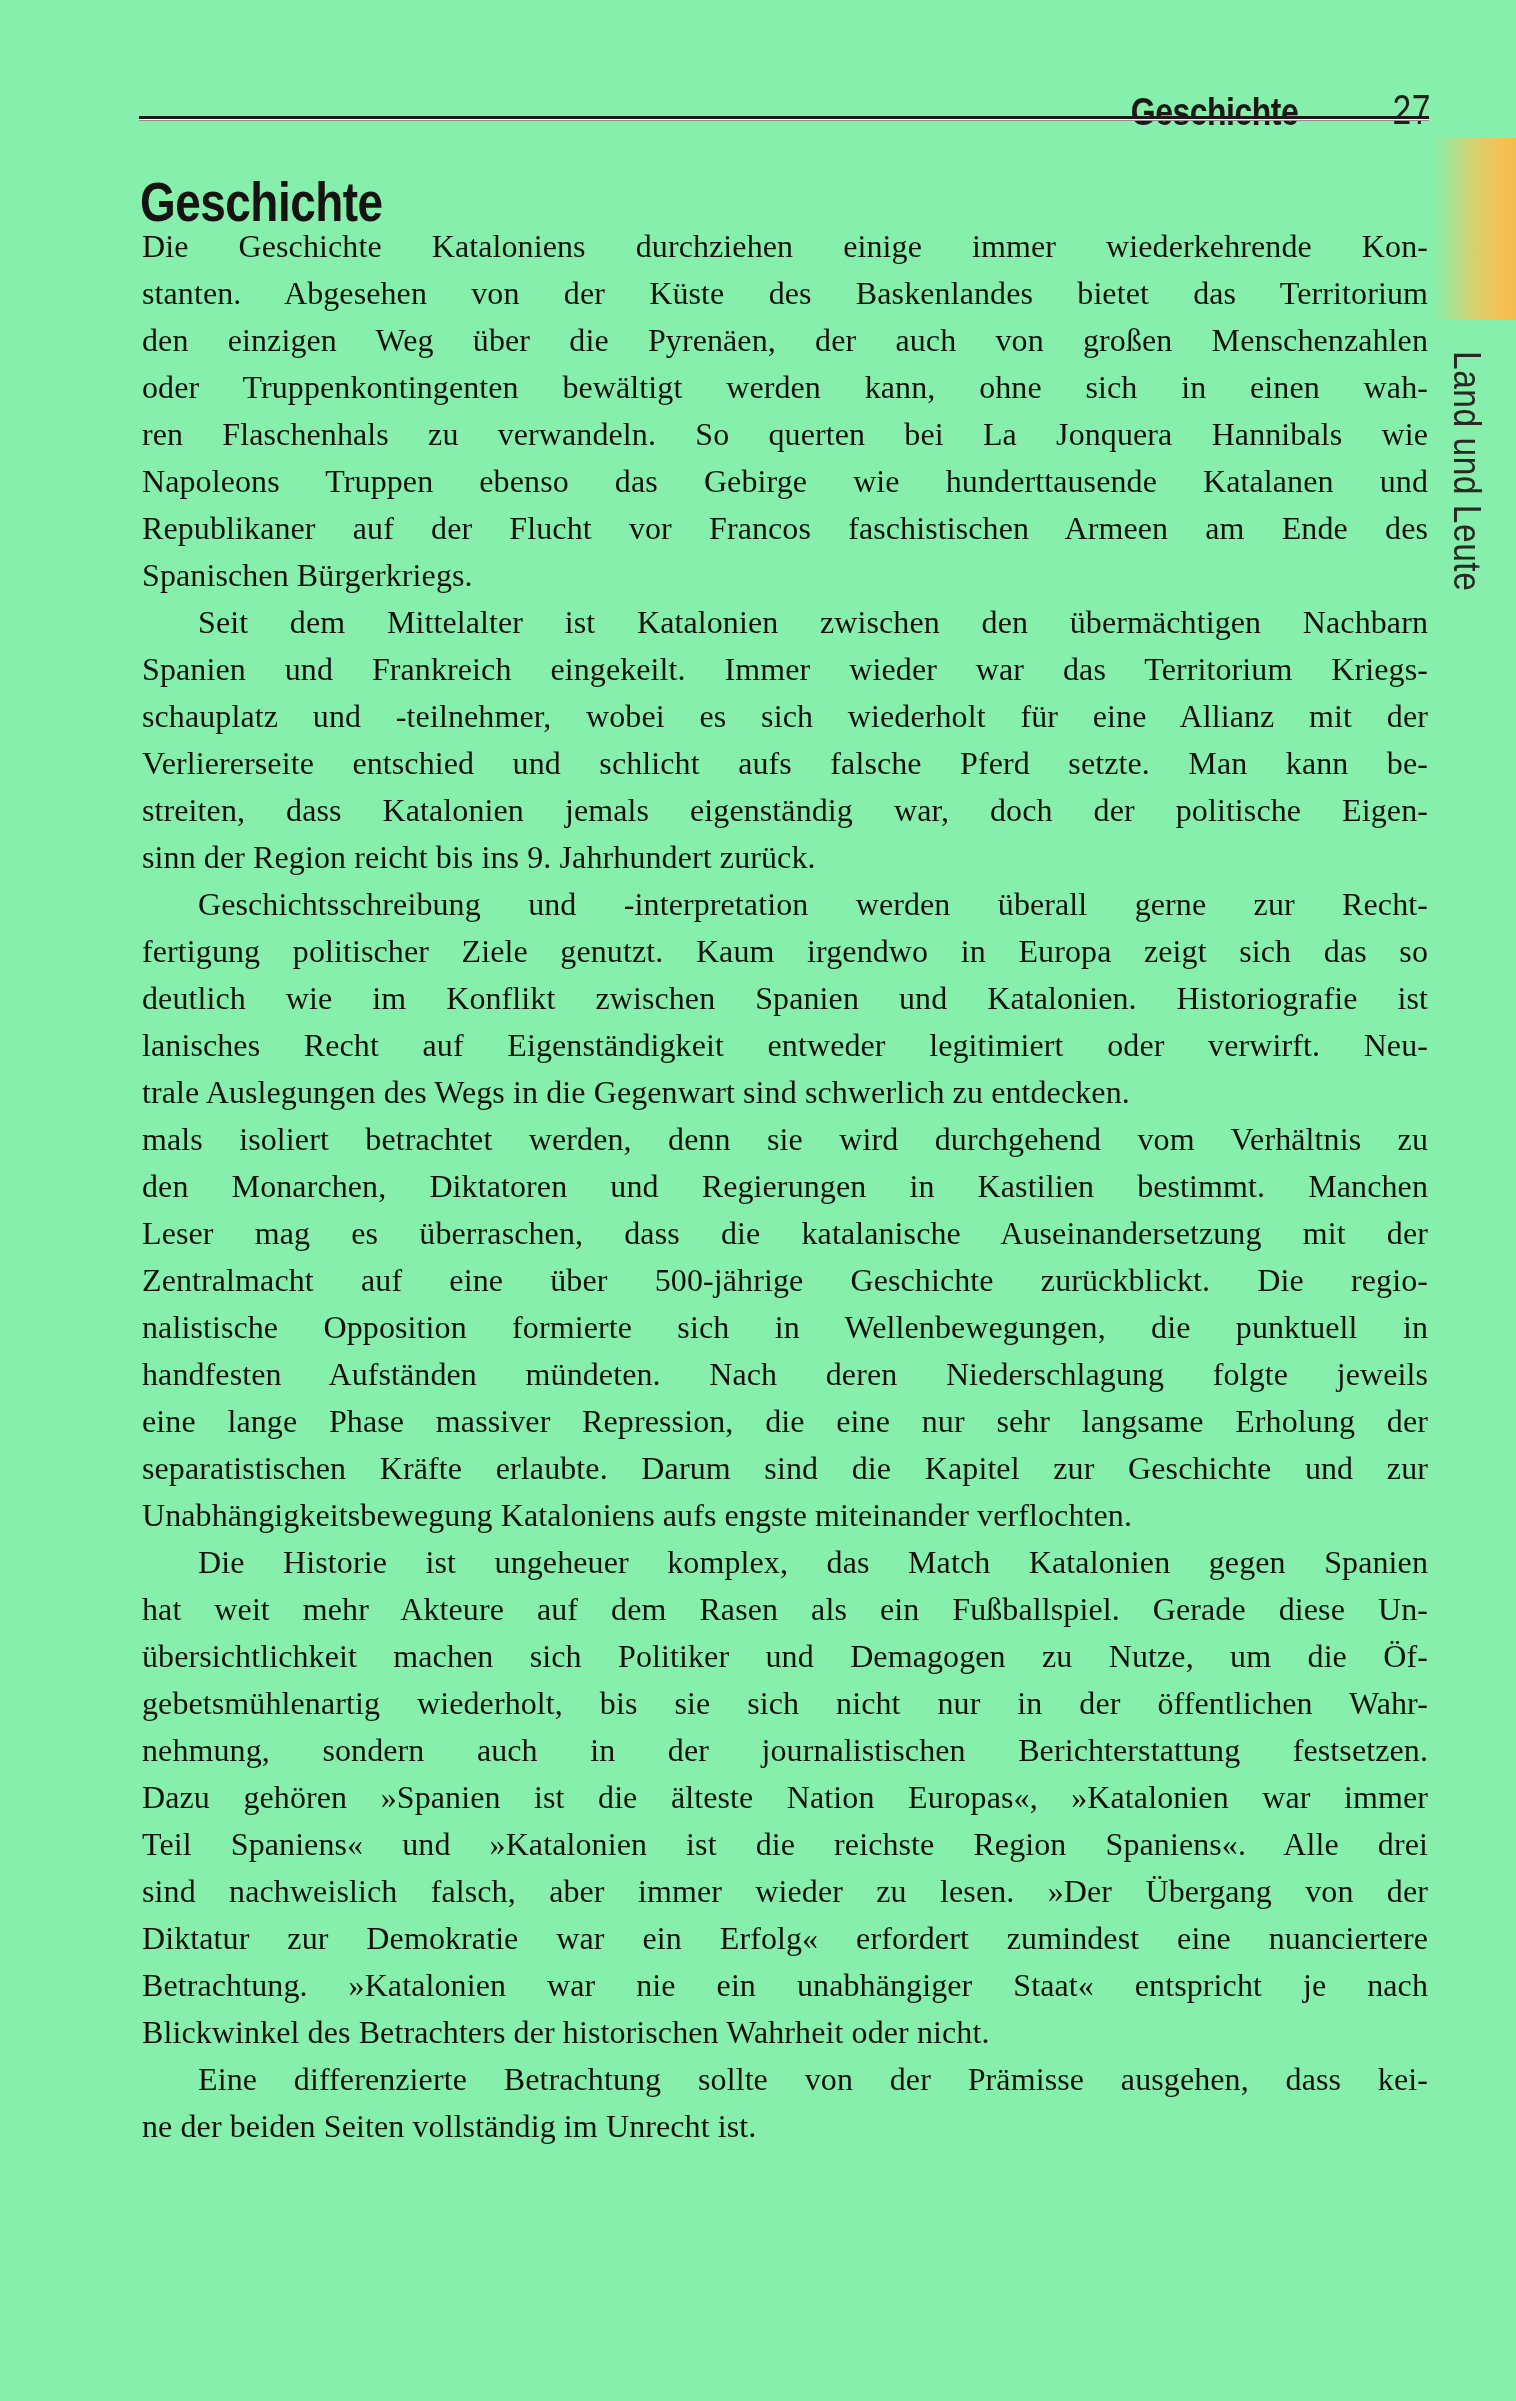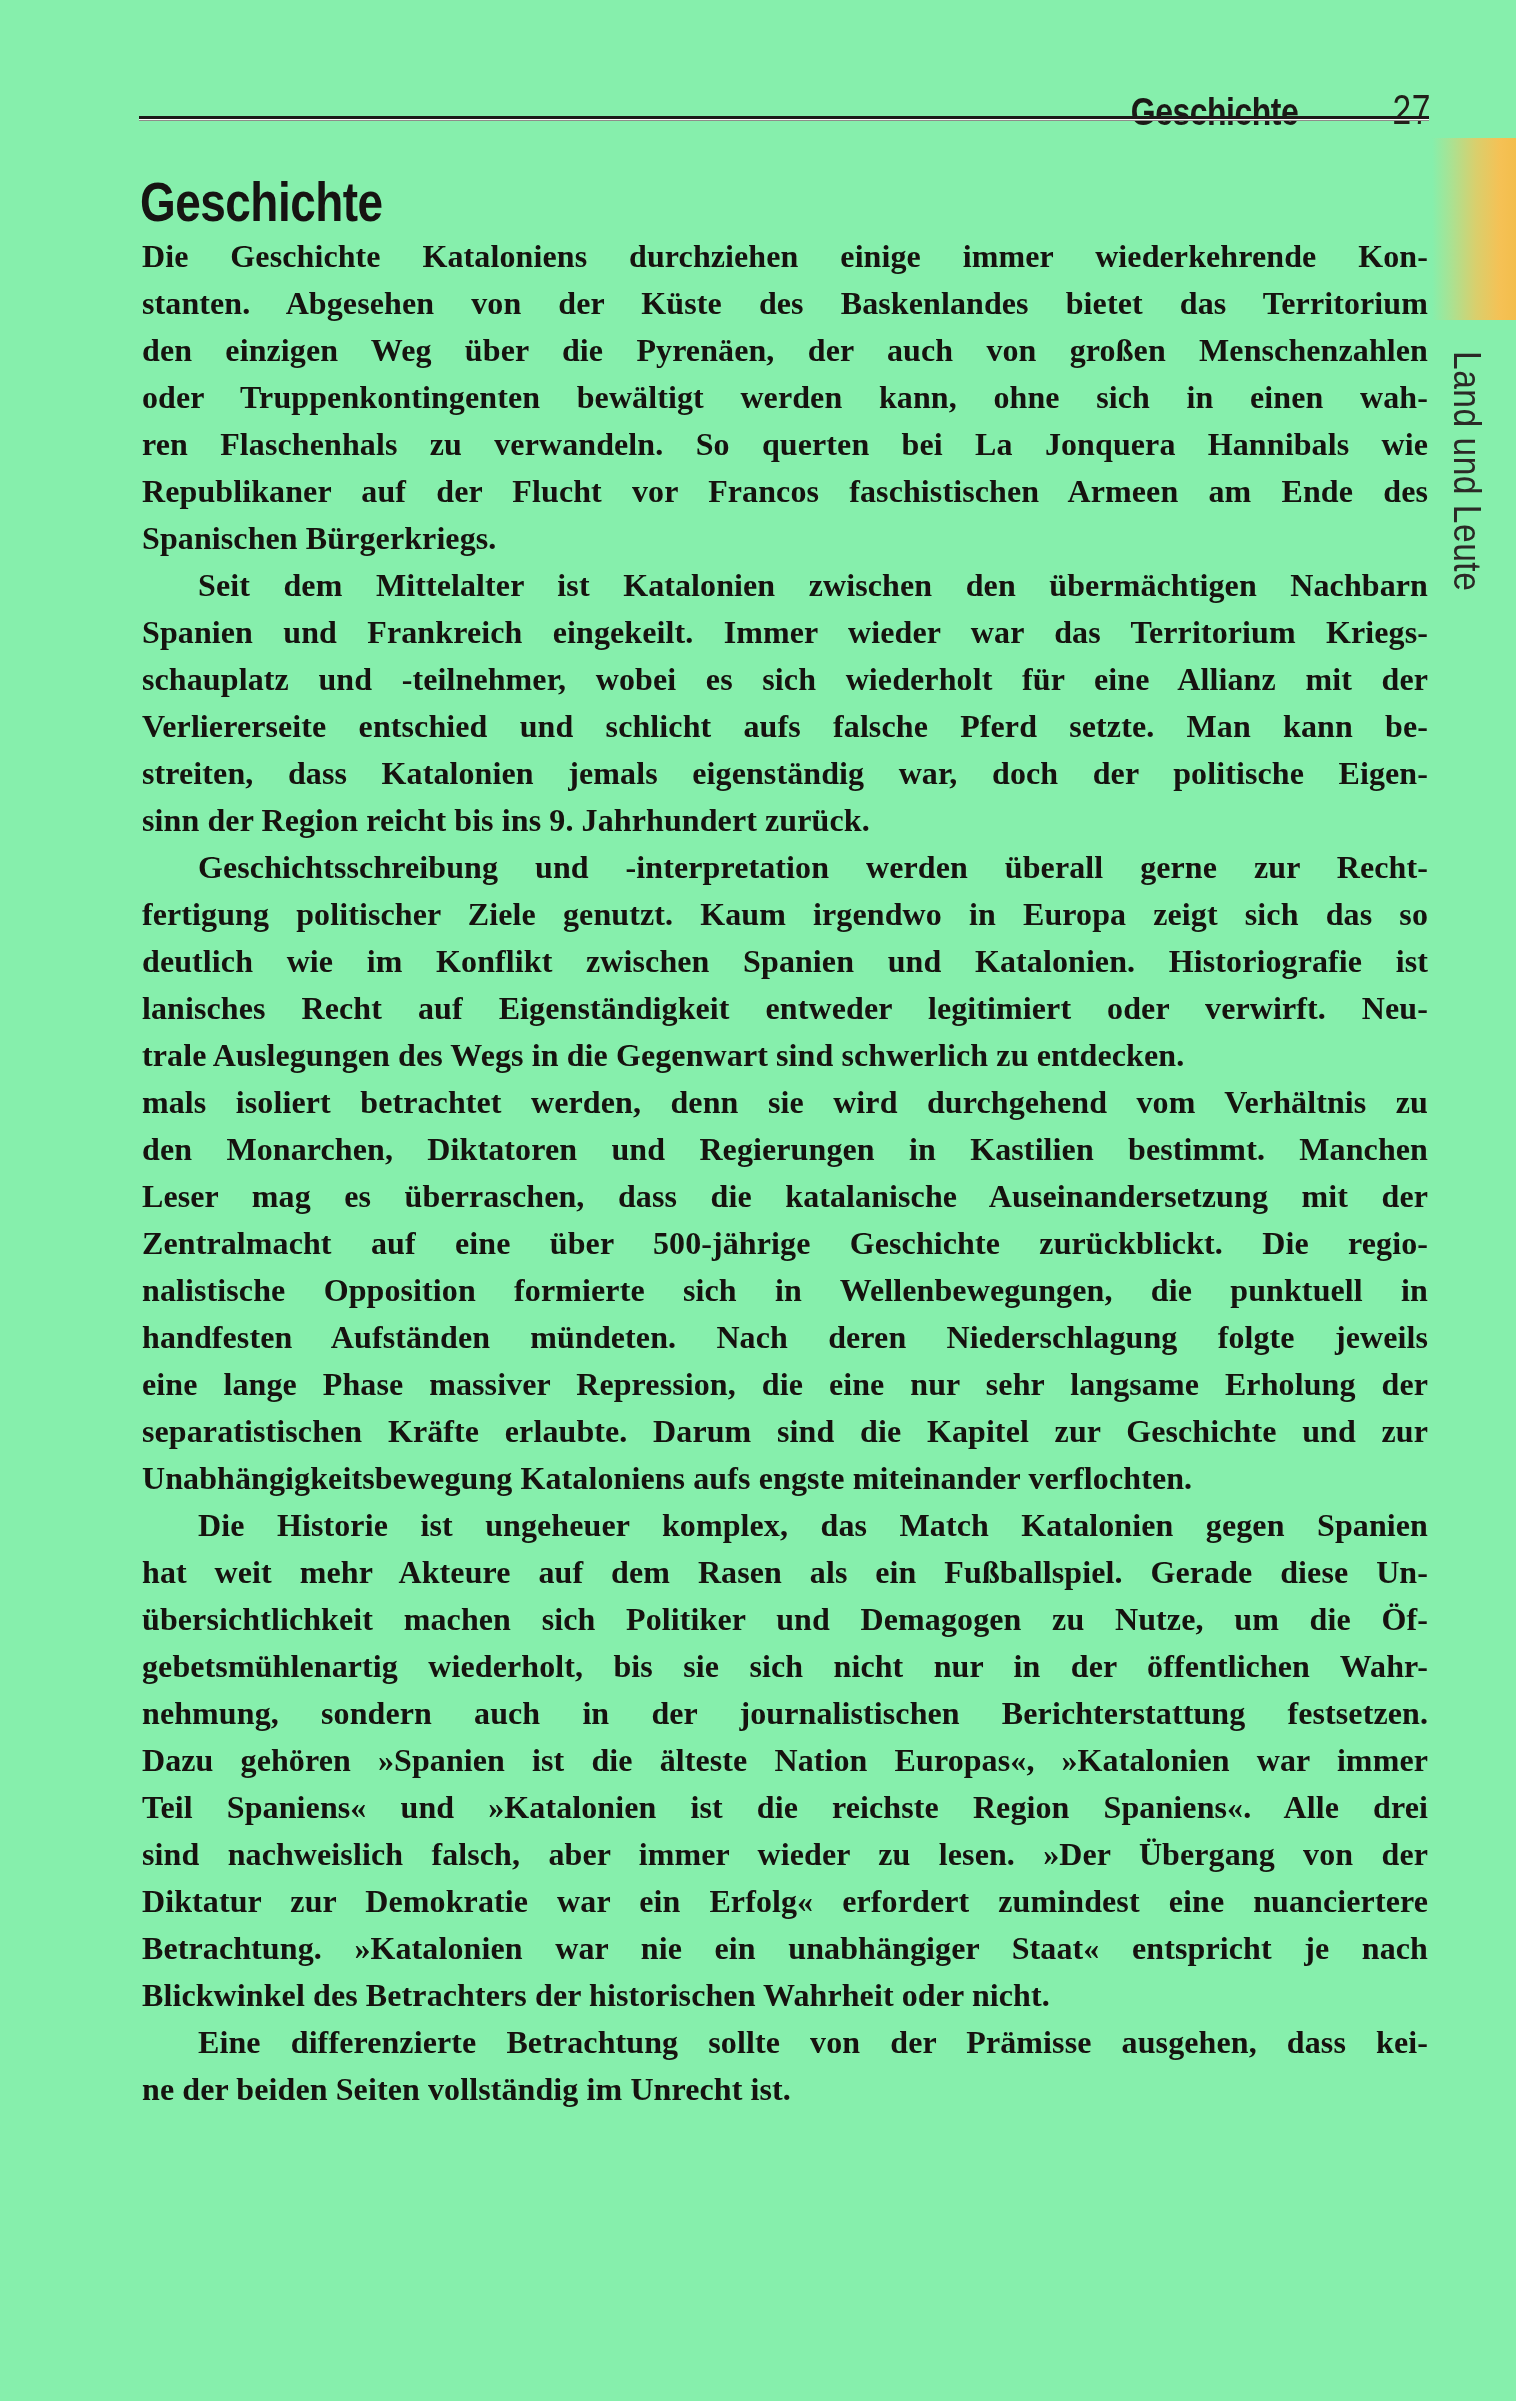--- a/index.html
+++ b/index.html
@@ -62,21 +62,21 @@
     font-family:"Liberation Sans", sans-serif;
     font-weight:400; font-size:39px; line-height:1;
     transform:rotate(90deg) scaleX(0.86);
     transform-origin:top left;
     color:#2b2926; letter-spacing:0.6px;
     white-space:nowrap;
   }
 
   
   .body-text {
-    position:absolute; left:142px; top:233px; width:1286px;font-weight:bold;
+    position:absolute; left:142px; top:223px; width:1286px;
   }
   .line {
     height:47px; line-height:47px;
     font-size:32px;
     text-align:justify;
     text-align-last:justify;
     white-space:normal;
     letter-spacing:0.1px;
   }
   .line.para-end { text-align-last:left; }
@@ -98,20 +98,21 @@
   <div class="side-tab"></div>
 
   <div class="side-label">Land und Leute</div>
 
   <div class="body-text">
       <div class="line">Die Geschichte Kataloniens durchziehen einige immer wiederkehrende Kon-</div>
       <div class="line">stanten. Abgesehen von der Küste des Baskenlandes bietet das Territorium</div>
       <div class="line">den einzigen Weg über die Pyrenäen, der auch von großen Menschenzahlen</div>
       <div class="line">oder Truppenkontingenten bewältigt werden kann, ohne sich in einen wah-</div>
       <div class="line">ren Flaschenhals zu verwandeln. So querten bei La Jonquera Hannibals wie</div>
+      <div class="line">Napoleons Truppen ebenso das Gebirge wie hunderttausende Katalanen und</div>
       <div class="line">Republikaner auf der Flucht vor Francos faschistischen Armeen am Ende des</div>
       <div class="line para-end">Spanischen Bürgerkriegs.</div>
       <div class="line indent">Seit dem Mittelalter ist Katalonien zwischen den übermächtigen Nachbarn</div>
       <div class="line">Spanien und Frankreich eingekeilt. Immer wieder war das Territorium Kriegs-</div>
       <div class="line">schauplatz und -teilnehmer, wobei es sich wiederholt für eine Allianz mit der</div>
       <div class="line">Verliererseite entschied und schlicht aufs falsche Pferd setzte. Man kann be-</div>
       <div class="line">streiten, dass Katalonien jemals eigenständig war, doch der politische Eigen-</div>
       <div class="line para-end">sinn der Region reicht bis ins 9. Jahrhundert zurück.</div>
       <div class="line indent">Geschichtsschreibung und -interpretation werden überall gerne zur Recht-</div>
       <div class="line">fertigung politischer Ziele genutzt. Kaum irgendwo in Europa zeigt sich das so</div>

